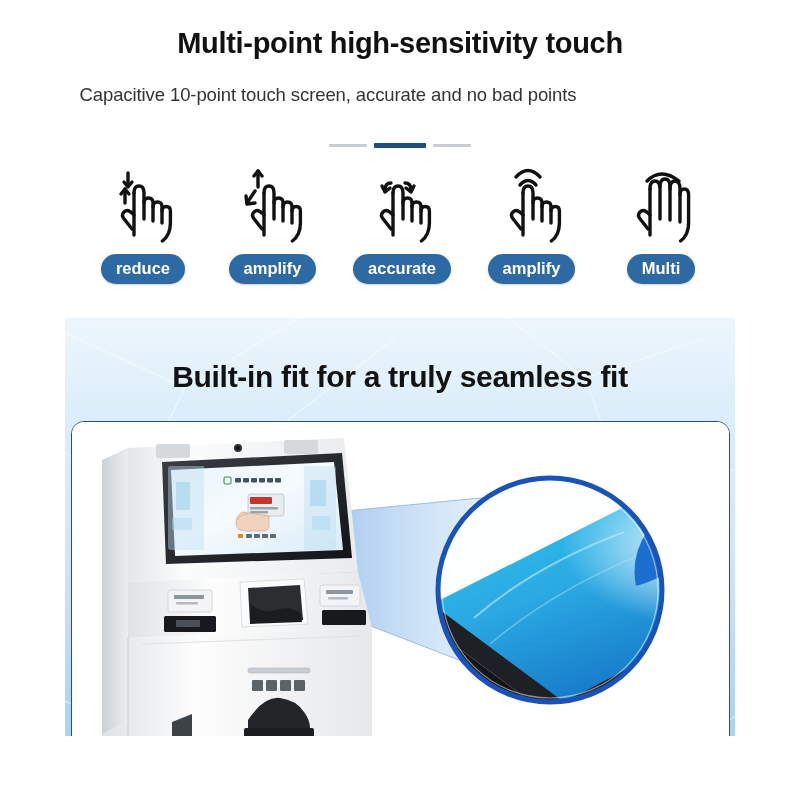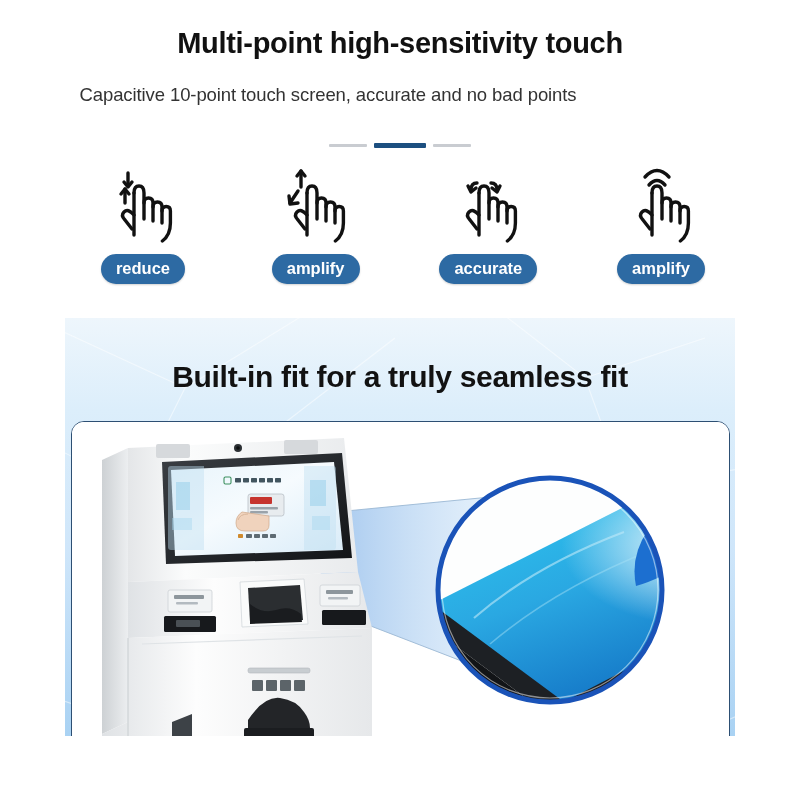--- a/index.html
+++ b/index.html
@@ -239,20 +239,36 @@
             <path d="M58 48 q0-4.5 4.2-4.5 q4.2 0 4.2 4.5 v12 q0 12-8 18"></path>
             <path d="M30 52 q-6-7-10-3 q-3.5 3.5 1 8 l7 9"></path>
             <path d="M27 22 q8-9 16 0"></path>
             <path d="M23 14 q12-13 24 0"></path>
           </g>
         </svg>
       </div>
       <div class="pill">amplify</div>
     </div>
 
+    <div class="gesture-cell">
+      <div class="gesture-icon">
+        <svg width="78" height="80" viewBox="0 0 78 80">
+          <g fill="none" stroke="#111" stroke-width="3.4" stroke-linecap="round" stroke-linejoin="round">
+            <path d="M28 26 V72"></path>
+            <path d="M28 26 q0-8 5-8 q5 0 5 8 V56"></path>
+            <path d="M38 24 q0-8 5-8 q5 0 5 8 V57"></path>
+            <path d="M48 26 q0-8 5-8 q5 0 5 8 V59"></path>
+            <path d="M58 32 q0-6 4.3-6 q4.3 0 4.3 6 v28 q0 12-8 18"></path>
+            <path d="M28 52 q-6-7-10-3 q-3.5 3.5 1 8 l7 9"></path>
+            <path d="M25 18 q14-14 32 0"></path>
+          </g>
+        </svg>
+      </div>
+      <div class="pill">Multi</div>
+    </div>
 
 
   </div>
 </div>
 
 <div class="bottom-section">
 
   <svg class="poly-lines" viewBox="0 0 670 482" preserveAspectRatio="none">
     <g stroke="#ffffff" stroke-width="1.1" fill="none" opacity="0.9">
       <path d="M-10 10 L120 70 L70 170 L-10 130"></path>

